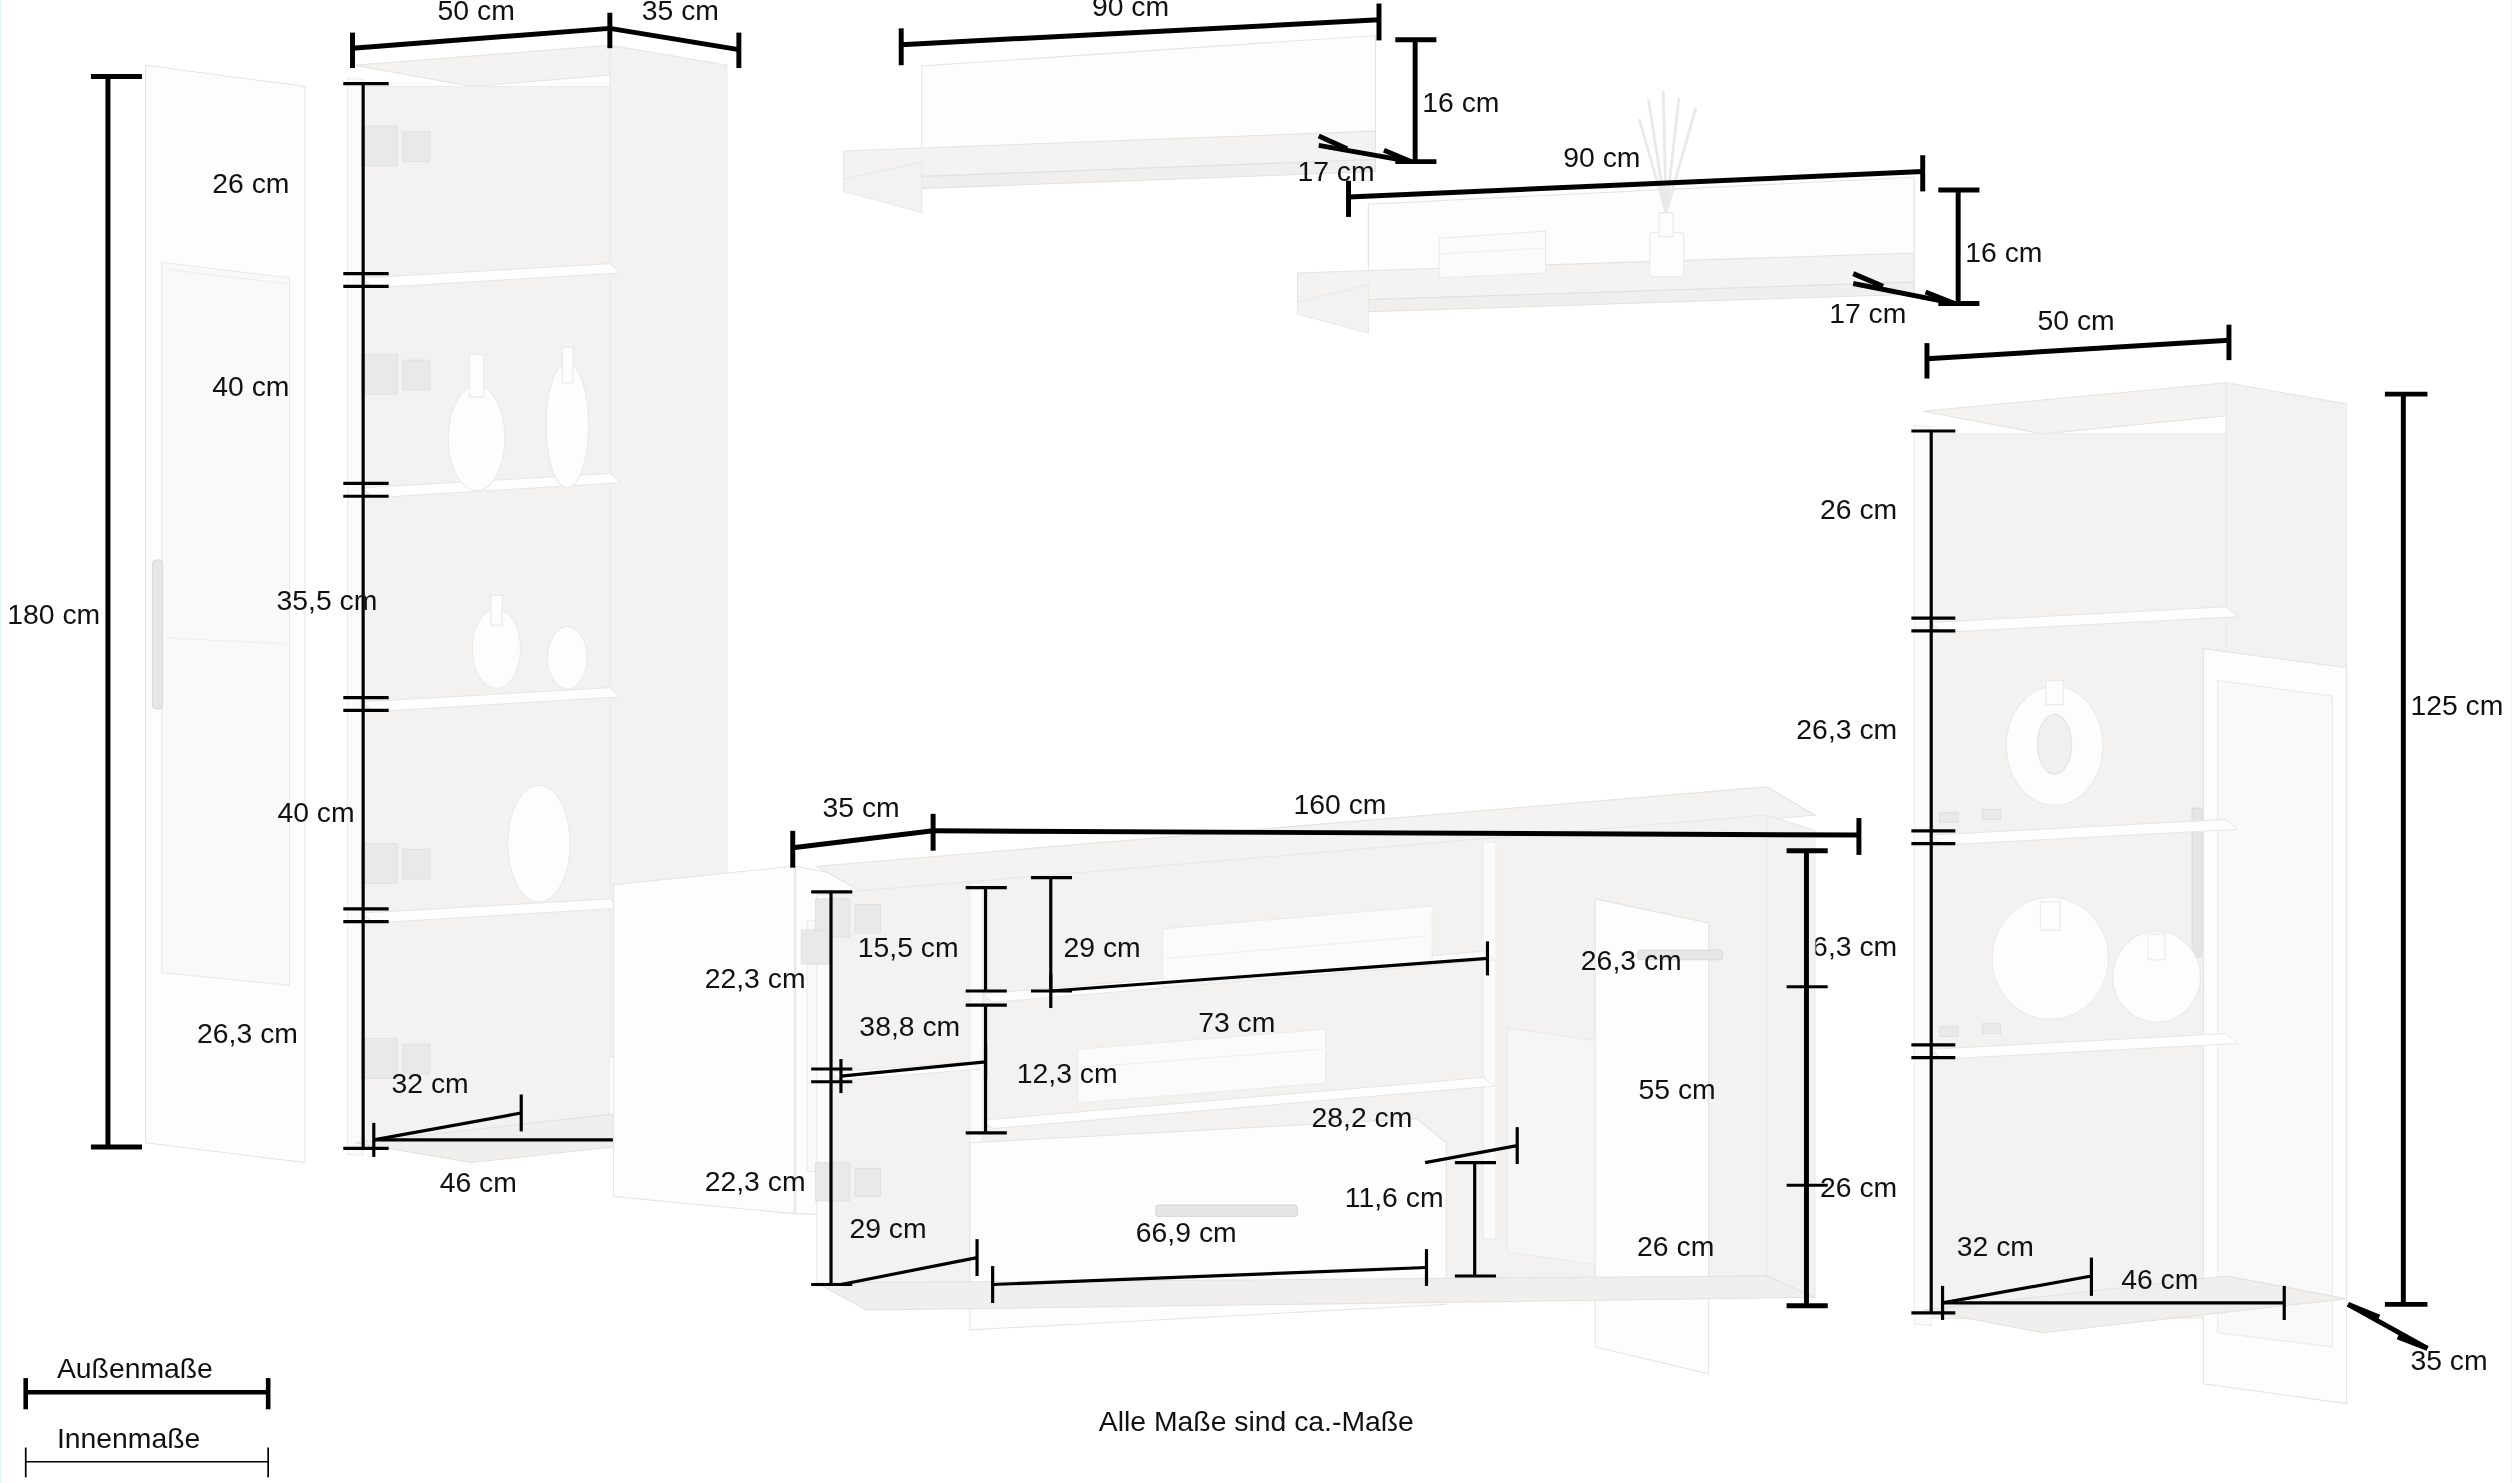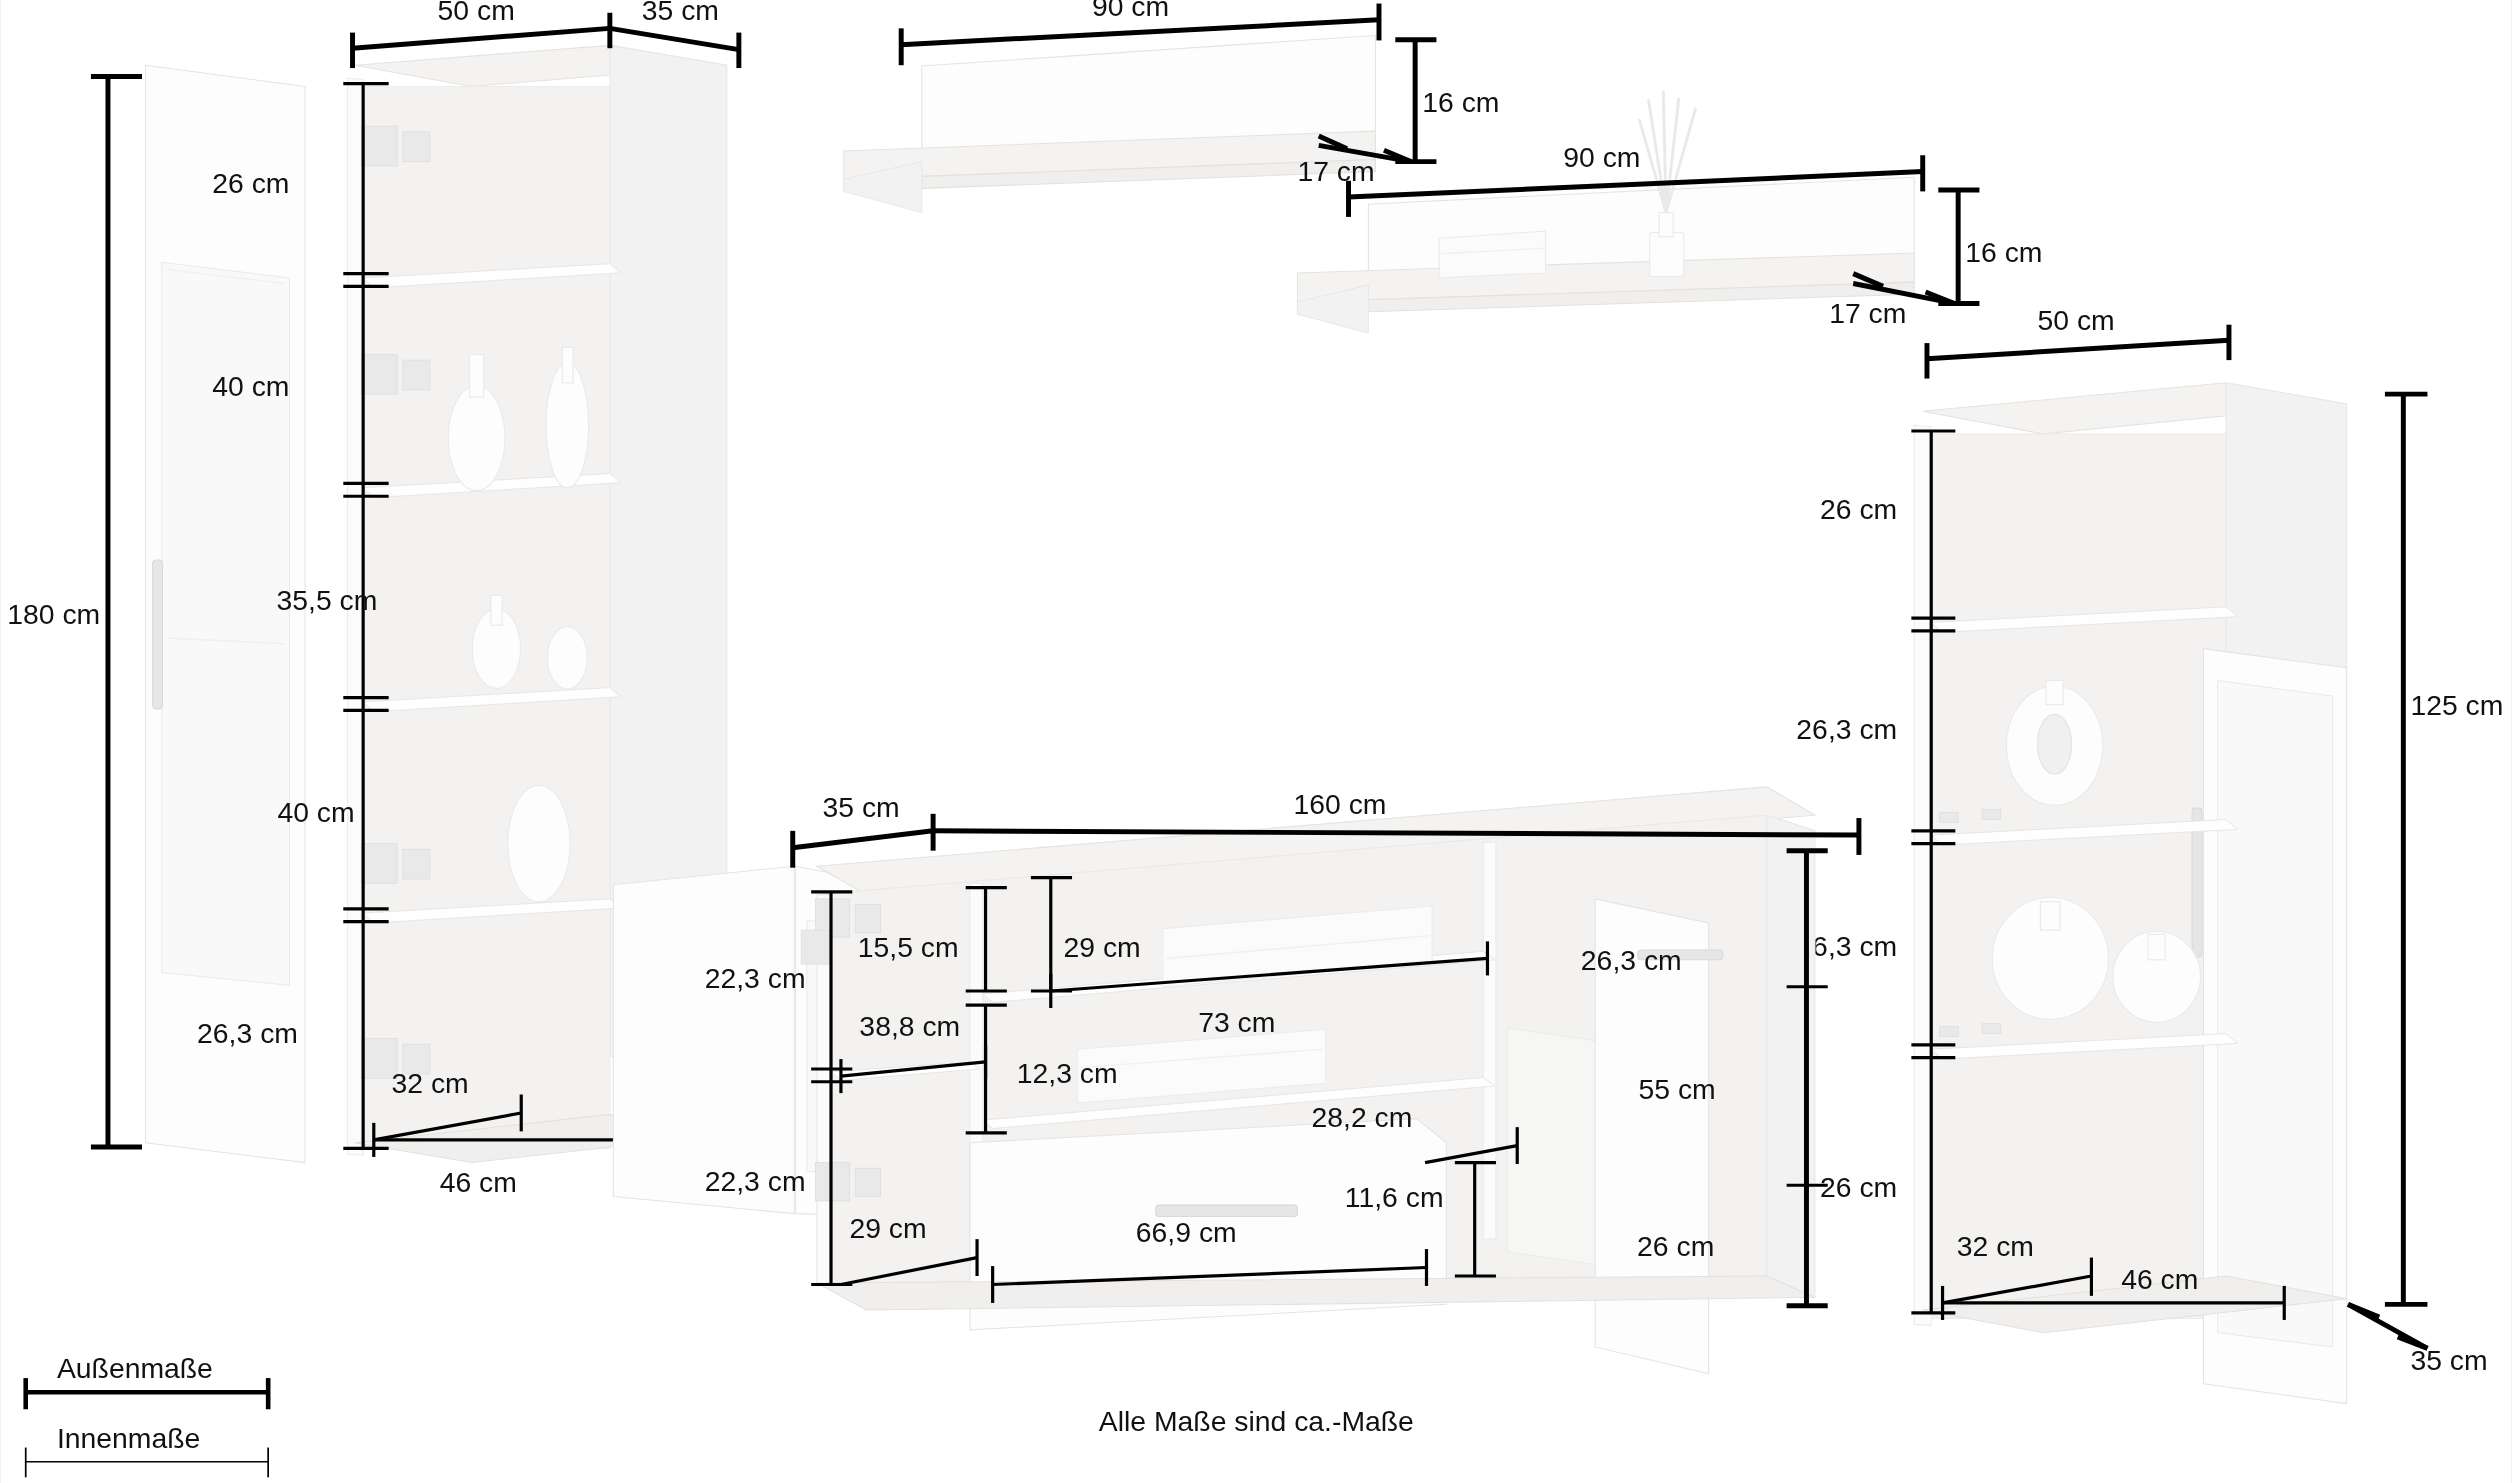--- a/index.html
+++ b/index.html
@@ -1,17 +1,17 @@
 <!DOCTYPE html>
 <html style="font-size:11.3px"><head>
 <meta charset="utf-8">
 <style>
   html,body{margin:0;padding:0;background:#ffffff;}
   body{width:2512px;height:1483px;font-family:"Liberation Sans",sans-serif;overflow:hidden;}
-  #stage{position:relative;width:2512px;height:1483px;background:#c4b5fd;}
+  #stage{position:relative;width:2512px;height:1483px;background:#5eead4;}
   svg{display:block;}
   .dimtxt{font-family:"Liberation Sans",sans-serif;font-size:40px;fill:#111111;}
   .legtxt{font-family:"Liberation Sans",sans-serif;font-size:40px;fill:#111111;}
   .captxt{font-family:"Liberation Sans",sans-serif;font-size:40px;fill:#111111;}
   .outer{stroke:#000;stroke-width:7;fill:none;stroke-linecap:butt;}
   .inner{stroke:#000;stroke-width:4.5;fill:none;stroke-linecap:butt;}
   .thinleg{stroke:#000;stroke-width:2.4;fill:none;}
   .thickleg{stroke:#000;stroke-width:6.5;fill:none;}
   .panel{fill:#fbfbfb;stroke:#ebebeb;stroke-width:1.5;}
   .panel-front{fill:#fdfdfd;stroke:#e4e4e4;stroke-width:1.5;}

